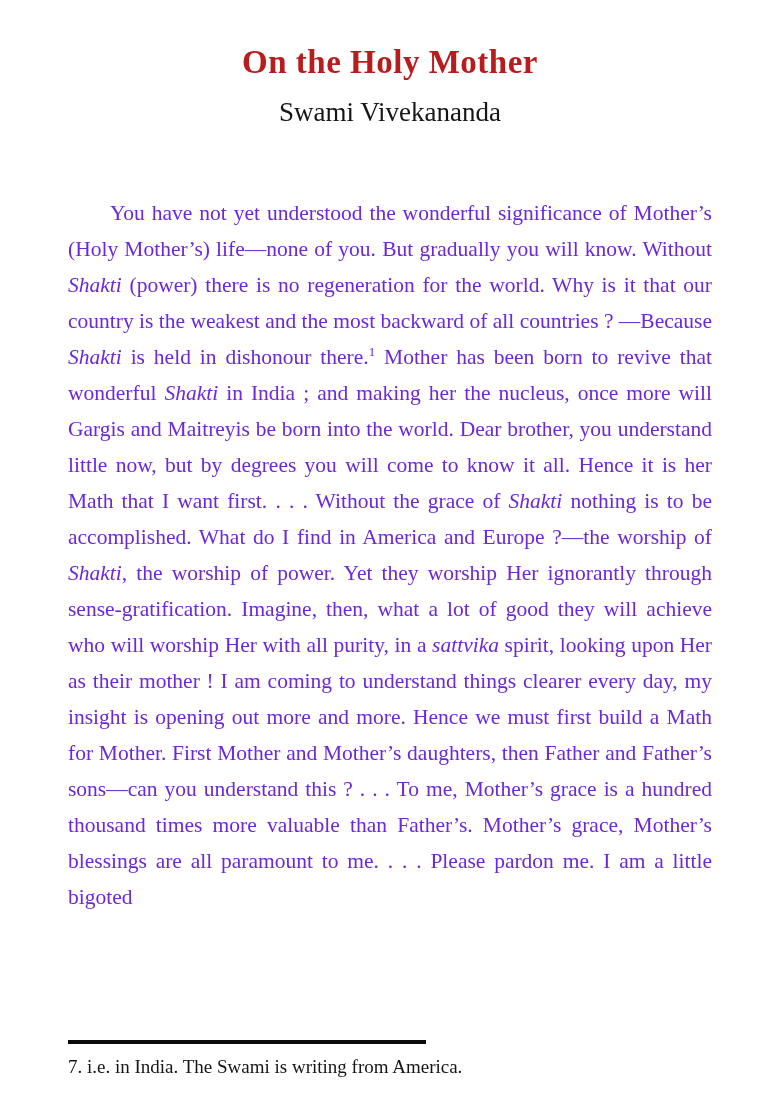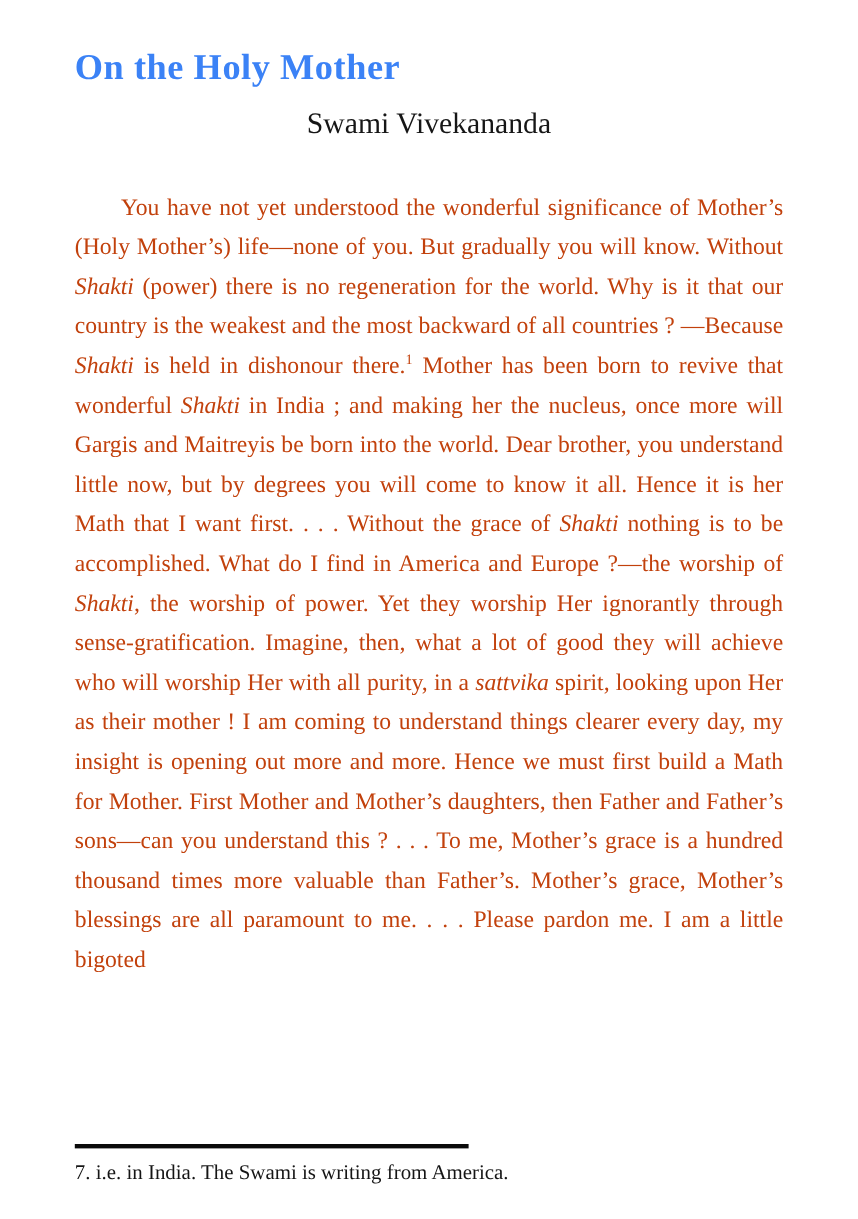--- a/index.html
+++ b/index.html
@@ -12,42 +12,42 @@
     width: 780px;
     height: 1108px;
     background: #ffffff;
     color: #111111;
     font-family: "Liberation Serif", "DejaVu Serif", serif;
     box-sizing: border-box;
     padding: 30px 68px 0 68px;
     overflow: hidden;
   }
   .title {
-    text-align: left;
+    text-align: center;
     font-weight: bold;
     font-size: 33px;
     letter-spacing: 0.5px;
     margin-top: 14px;
     margin-bottom: 16px;
-    color: #3b82f6;
+    color: #b91c1c;
   }
   .author {
     text-align: center;
     font-size: 27px;
     font-weight: normal;
     margin-top: 8px;
     margin-bottom: 0;
     color: #161616;
   }
   .body-text {
-    margin-top: 42px;
+    margin-top: 67px;
     font-size: 21.5px;
     line-height: 36px;
     text-align: justify;
-    color: #c2410c;
+    color: #6d28d9;
   }
   .body-text p {
     margin: 0;
     text-indent: 42px;
   }
   .it {
     font-style: italic;
   }
   .fnref {
     font-size: 13px;

